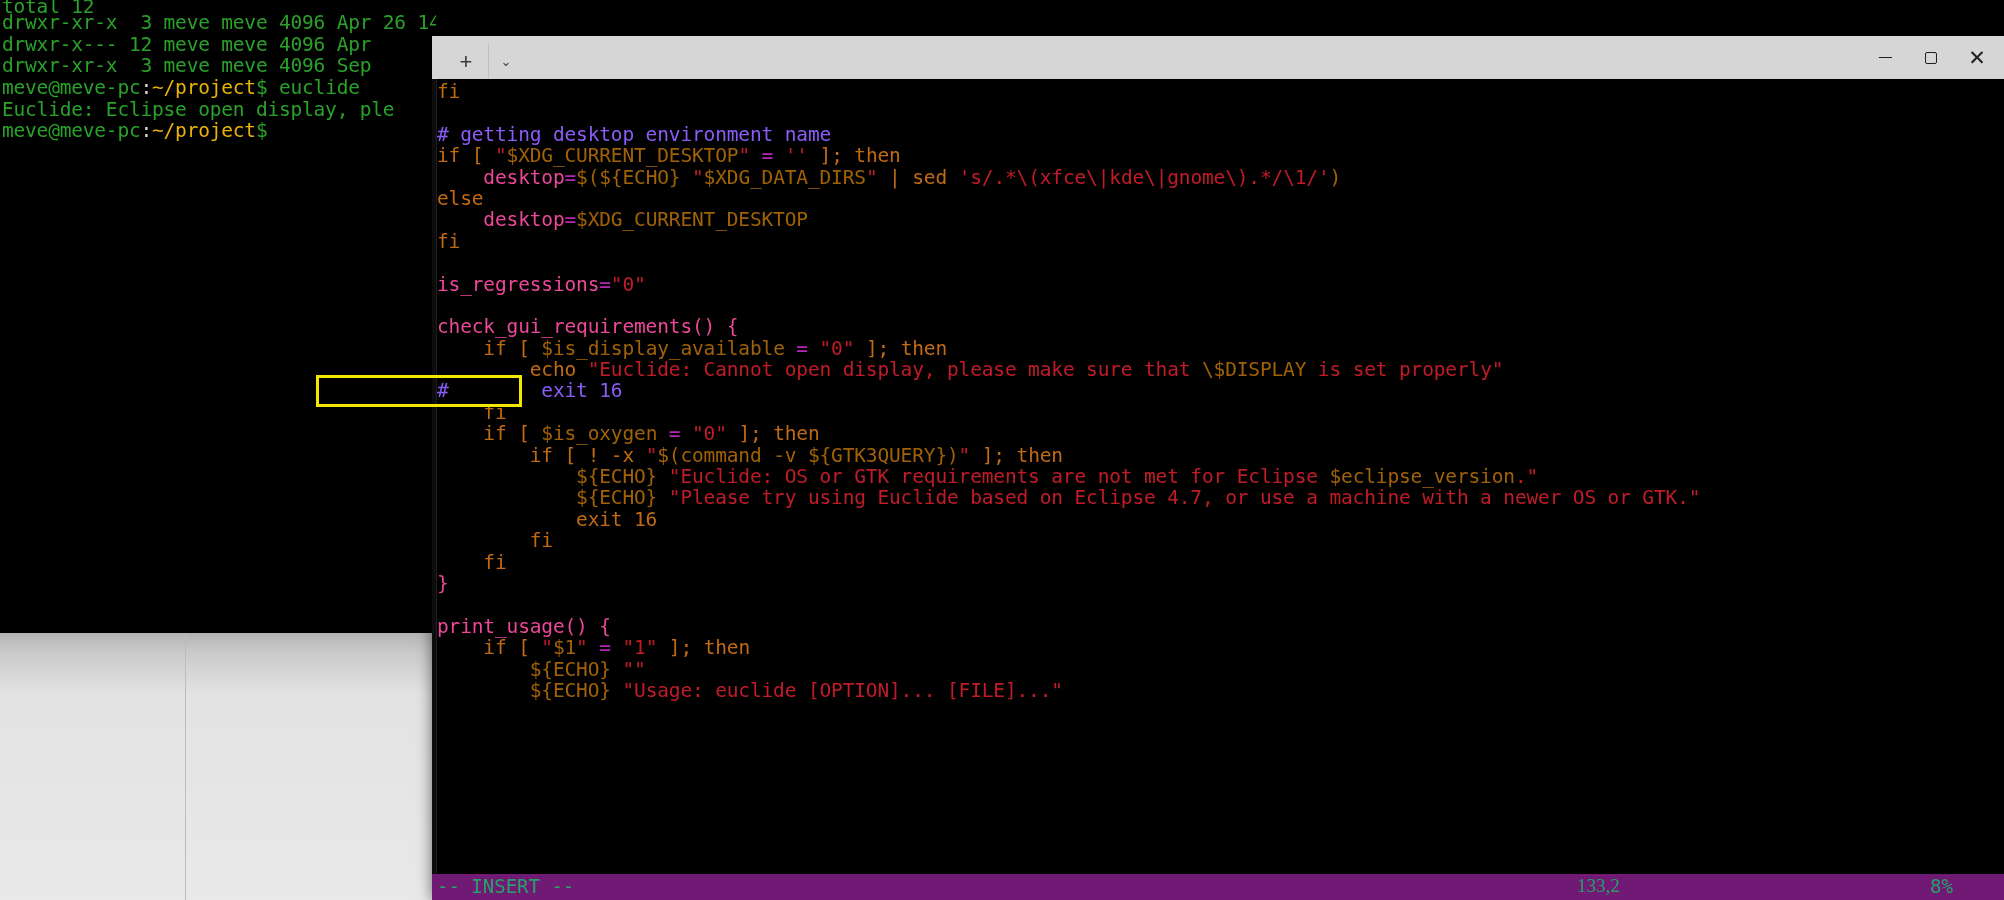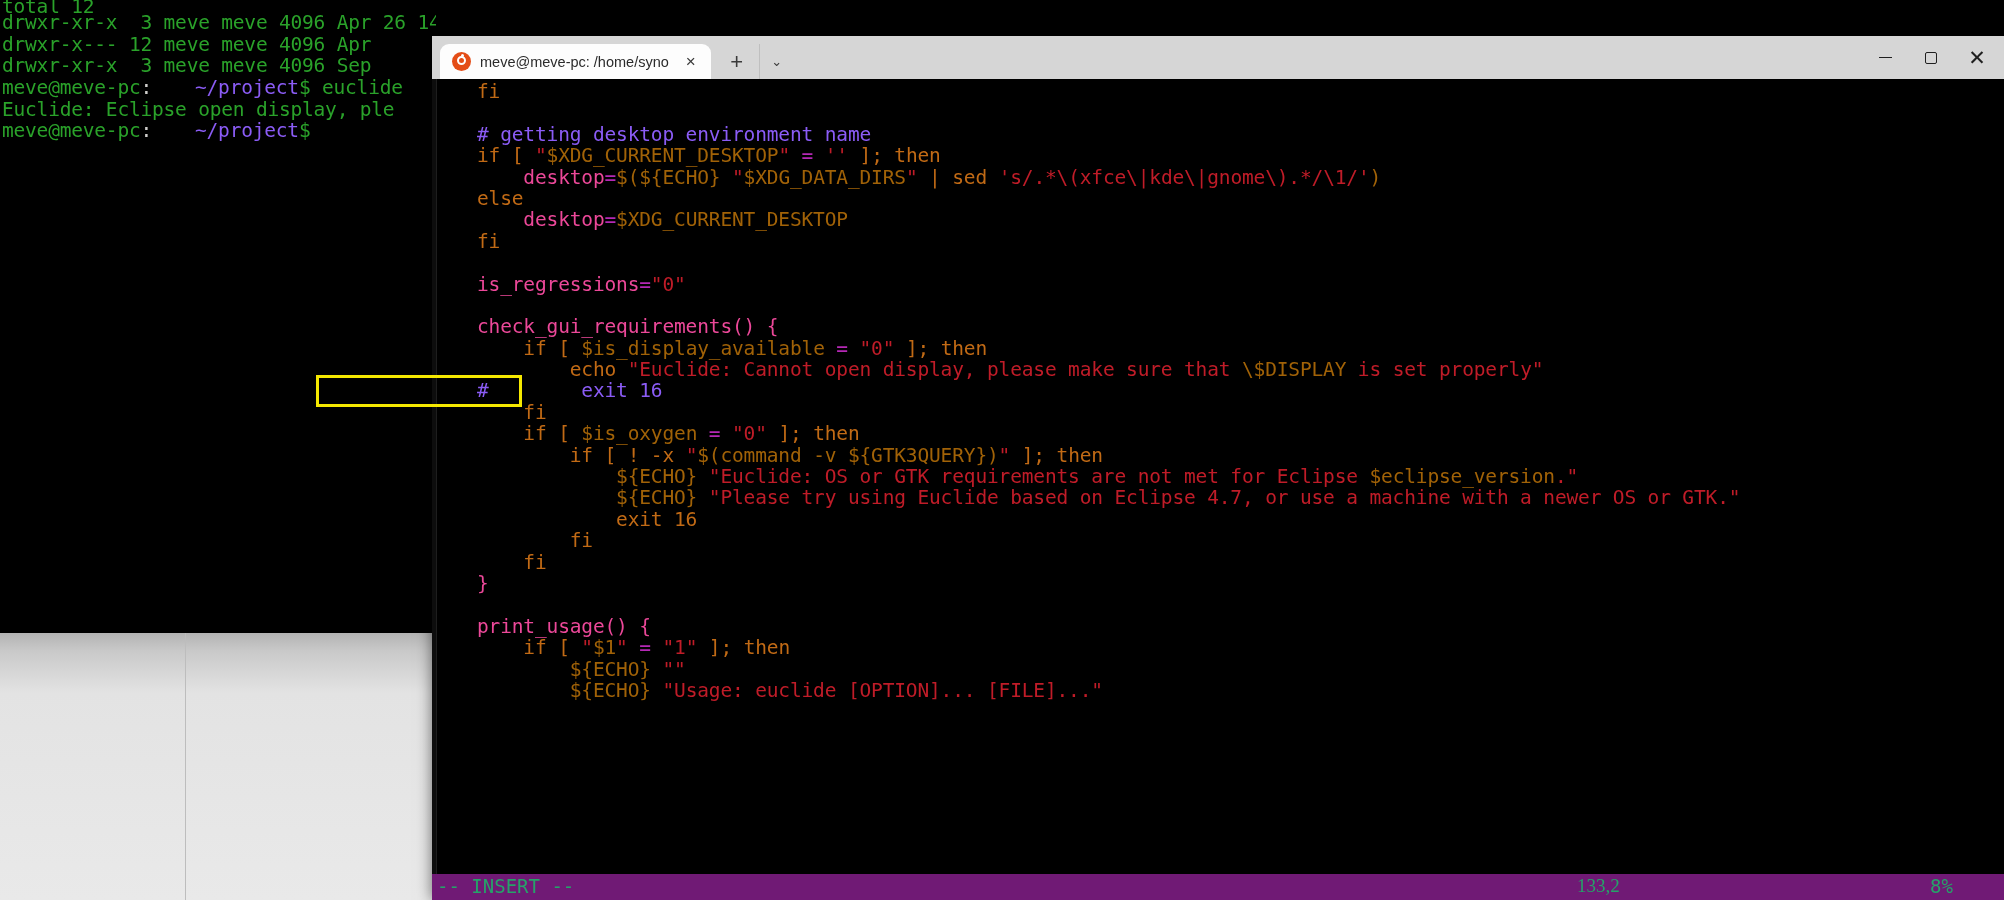--- a/index.html
+++ b/index.html
@@ -40,21 +40,21 @@
   #back-terminal .tline {
     position: absolute;
     left: 2px;
     white-space: pre;
     font-family: "DejaVu Sans Mono", monospace;
     font-size: 19.5px;
     line-height: 21px;
     letter-spacing: -0.2px;
   }
   .c-green2 { color: #2aa22a; }
-  .c-blue   { color: #8b5cf6; margin-left: 43px; }
+  .c-blue   { color: #eab308; }
   .c-white  { color: #d0cfcc; }
 
   
   #front-window {
     position: absolute;
     left: 432px; top: 36px;
     width: 1572px; height: 864px;
     background: #000;
     box-shadow: 0 0 14px rgba(0,0,0,0.55);
   }
@@ -188,21 +188,20 @@
     border-right: 1px solid #1e1e1e;
   }
   #code {
     position: absolute;
     left: 5px; top: 2px;
     white-space: pre;
     font-family: "DejaVu Sans Mono", monospace;
     font-size: 19.5px;
     line-height: 21.4px;
     letter-spacing: -0.15px;
-    margin-left: 40px;
   }
   #code .ln { display: block; height: 21.4px; }
 
   
   .s-kw      { color: #c16a15; }  
   .s-cmt     { color: #8b5cf6; }  
   .s-fn      { color: #ec4899; }
   .s-var     { color: #a16207; }  
   .s-str     { color: #c01c28; }  
   .s-op      { color: #b528b5; }  
@@ -248,25 +247,20 @@
       <div class="tline" style="top: 55px;"><span class="c-green2">drwxr-xr-x  3 meve meve 4096 Sep</span></div>
       <div class="tline" style="top: 77px;"><span class="c-green2">meve@meve-pc</span><span class="c-white">:</span><span class="c-blue">~/project</span><span class="c-green2">$ euclide</span></div>
       <div class="tline" style="top: 99px;"><span class="c-green2">Euclide: Eclipse open display, ple</span></div>
       <div class="tline" style="top: 120px;"><span class="c-green2">meve@meve-pc</span><span class="c-white">:</span><span class="c-blue">~/project</span><span class="c-green2">$</span></div>
     </div>
 
   <div id="front-window">
 
     <div id="titlebar">
       <div id="tabstrip">
-        <div id="tab-active">
-          <span id="tab-icon"></span>
-          <span id="tab-title">meve@meve-pc: /home/syno</span>
-          <span id="tab-close">×</span>
-        </div>
         <div id="tab-new">+</div>
         <div id="tab-menu">⌄</div>
       </div>
       <div id="win-controls">
         <div class="winbtn minimize"></div>
         <div class="winbtn maximize"></div>
         <div class="winbtn close">✕</div>
       </div>
     </div>
 

